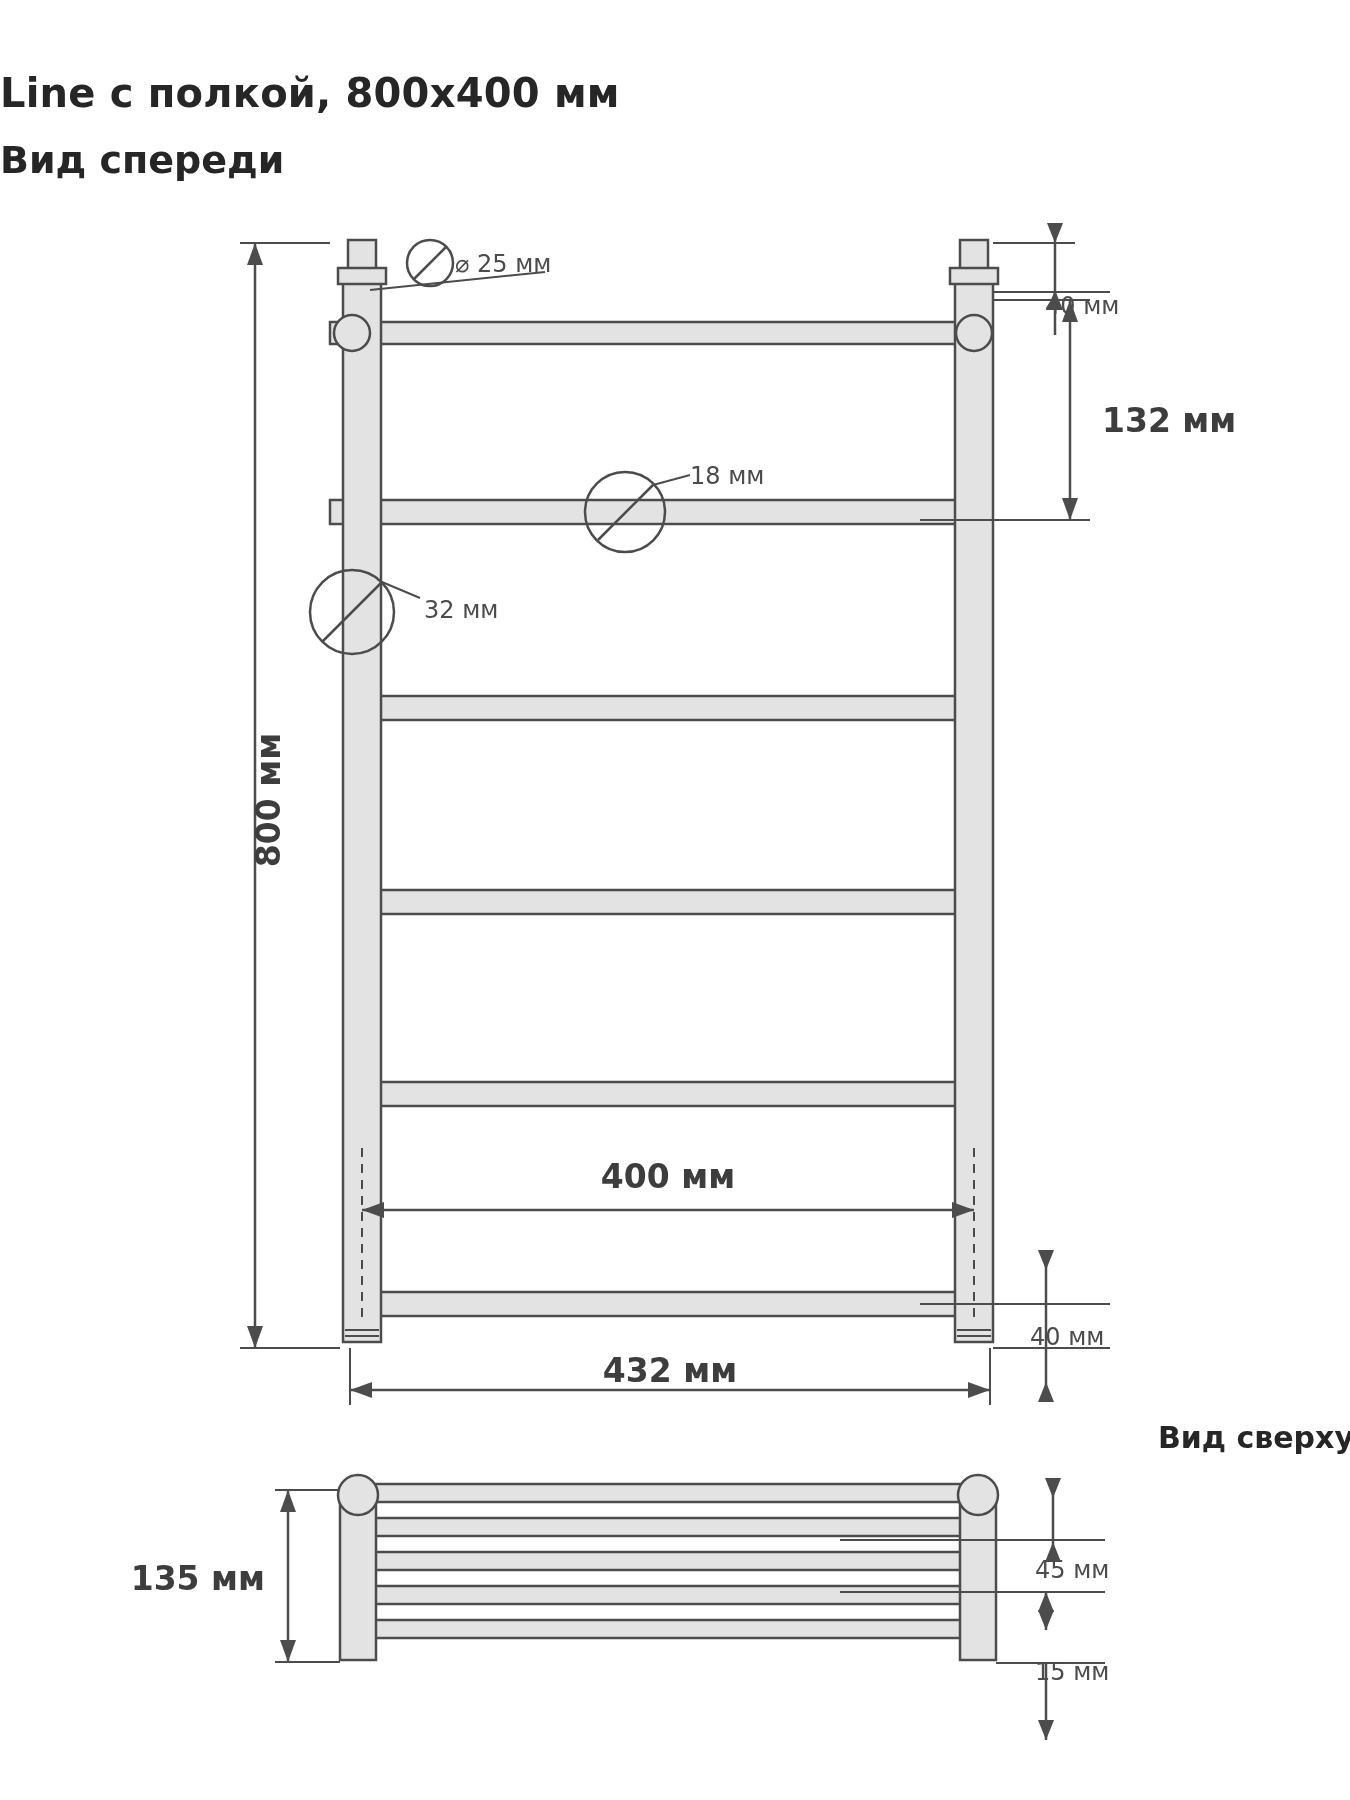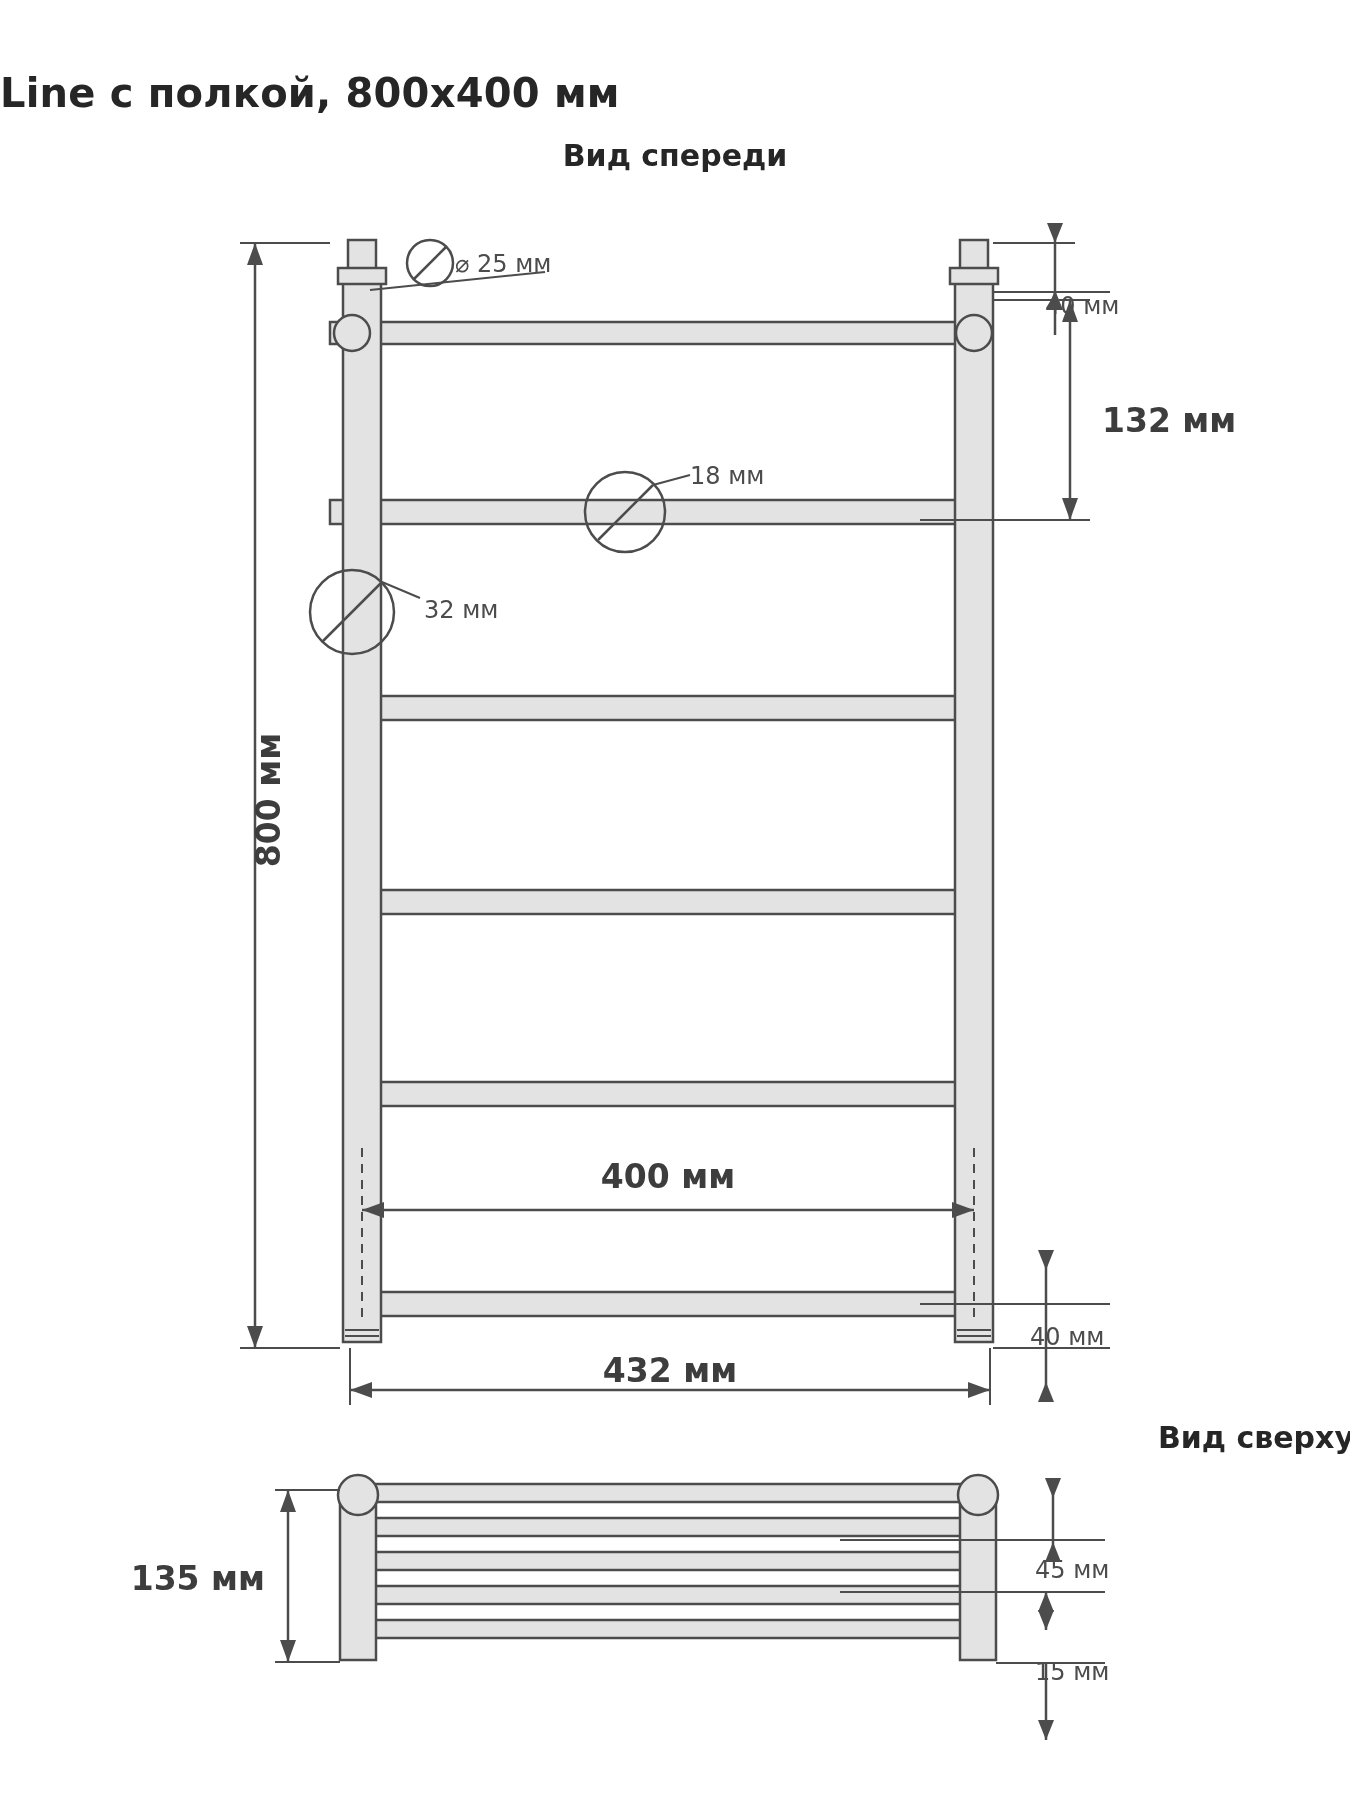--- a/index.html
+++ b/index.html
@@ -28,22 +28,21 @@
     font-size: 40px;
     font-weight: bold;
     color: #262626;
     letter-spacing: 0.2px;
   }
   .subtitle-front {
     position: absolute;
     left: 0;
     top: 138px;
     width: 1350px;
-    text-align: center;
-    font-size: 30px;
+    font-size: 38px;
     font-weight: bold;
     color: #262626;
   }
   .subtitle-top {
     position: absolute;
     left: 4px;
     top: 1420px;
     width: 1350px;
     text-align: right;
     font-size: 30px;

